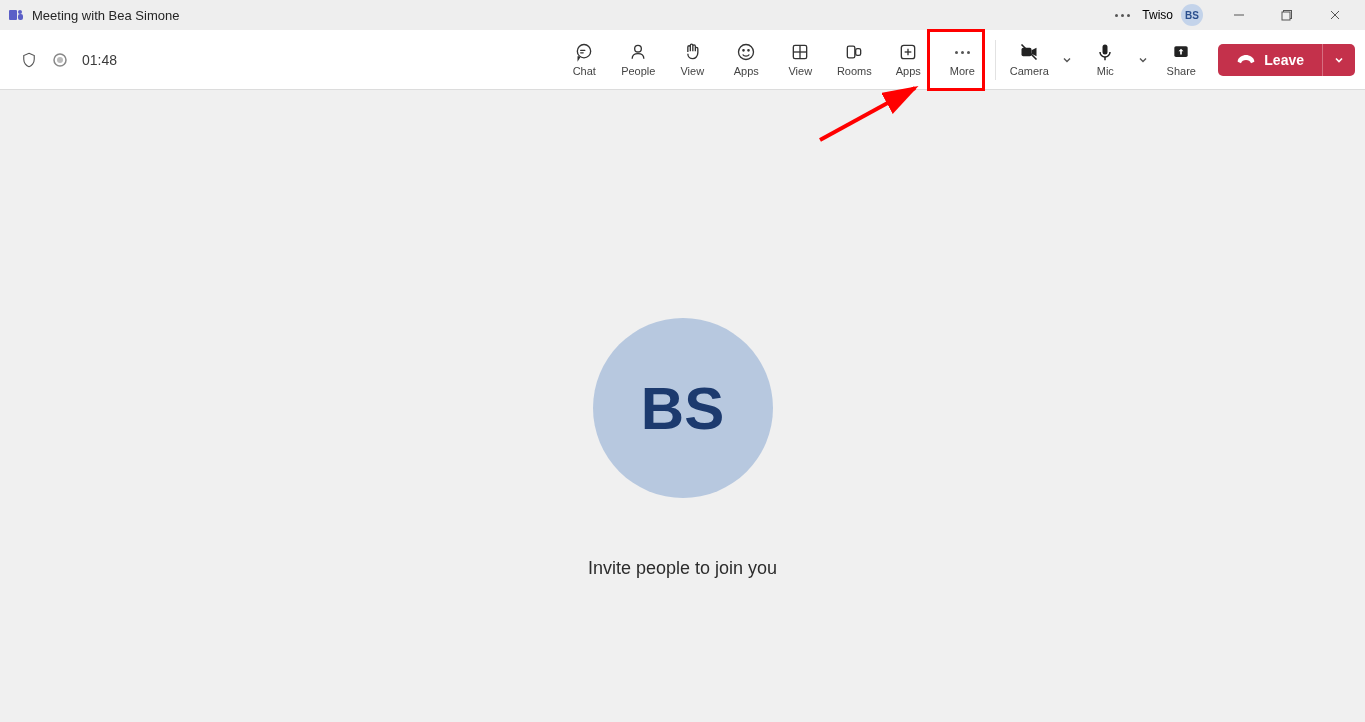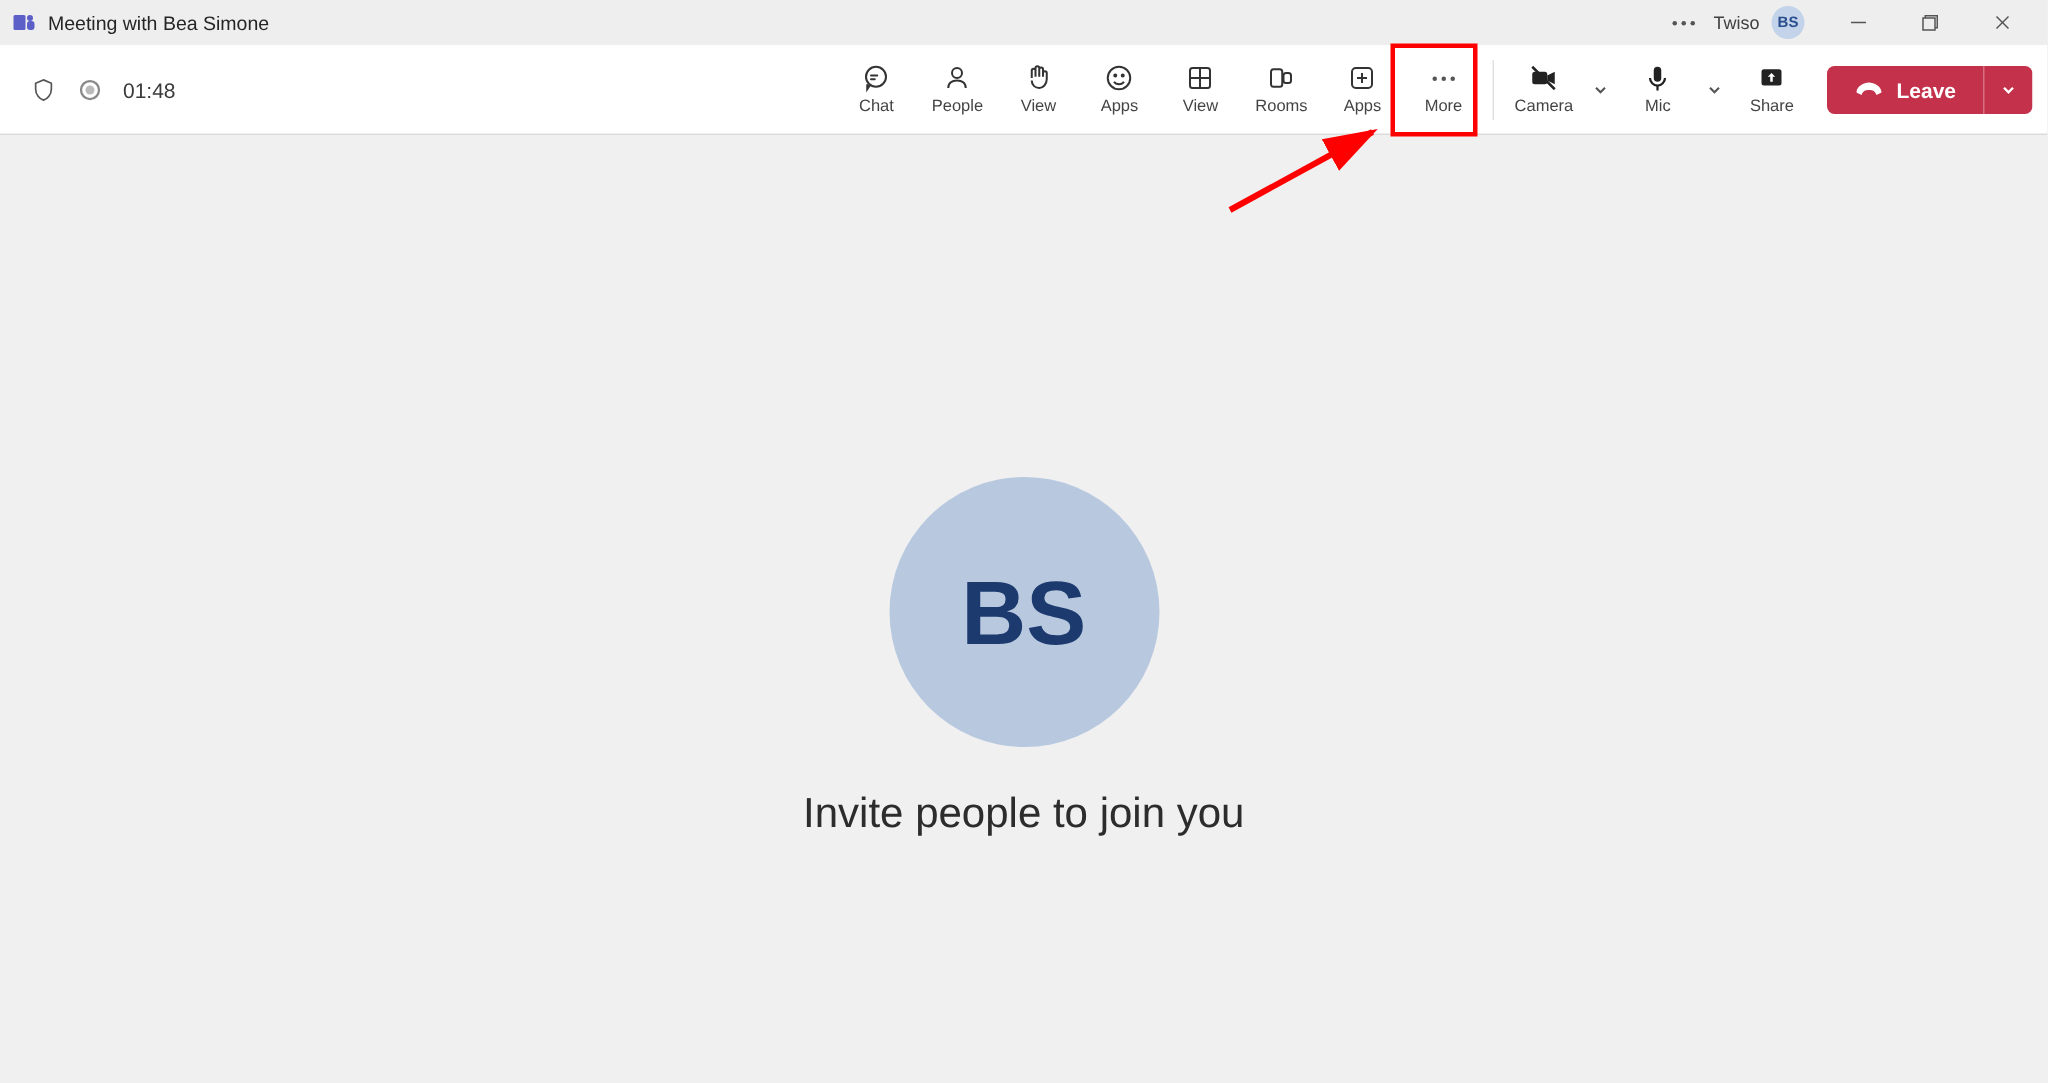--- a/index.html
+++ b/index.html
@@ -22,21 +22,21 @@
     font-size: 13px;
     color: #252525;
     text-align: right;
   }
   .titlebar-left { display: flex; align-items: center; gap: 8px; flex: 1; }
   .titlebar-right { display: flex; align-items: center; gap: 4px; }
   .teams-icon {
     width: 16px; height: 16px;
     display:inline-flex; align-items:center; justify-content:center;
   }
-  .account-label { font-size: 12px; color: #404040; margin-right:4px;}
+  .account-label { font-size: 12px; color: #000000; margin-right:4px;}
   .avatar-small {
     width: 22px; height: 22px; border-radius: 50%;
     background: #c3d3ea; color: #2a4f8e;
     font-size: 10px; font-weight:600;
     display:flex; align-items:center; justify-content:center;
     margin-right:10px;
   }
   .win-btn {
     width: 44px; height: 28px;
     display:flex; align-items:center; justify-content:center;
@@ -99,22 +99,22 @@
     align-items:center;
   }
   .big-avatar {
     width:180px; height:180px; border-radius:50%;
     background:#b7c8df;
     display:flex; align-items:center; justify-content:center;
     color:#1c3a6e; font-size:60px; font-weight:600;
     margin-top:228px;
   }
   .invite-text {
-    margin-top:28px;
-    font-size:28px;
+    margin-top:60px;
+    font-size:18px;
     color:#2c2c2c;
     font-weight:500;
   }
   svg { display:block; }
   .ellipsis-dot { width:3px; height:3px; border-radius:50%; background:#555; }
   .ellipsis { display:flex; gap:3px; }
 </style>
 </head>
 <body>
 

